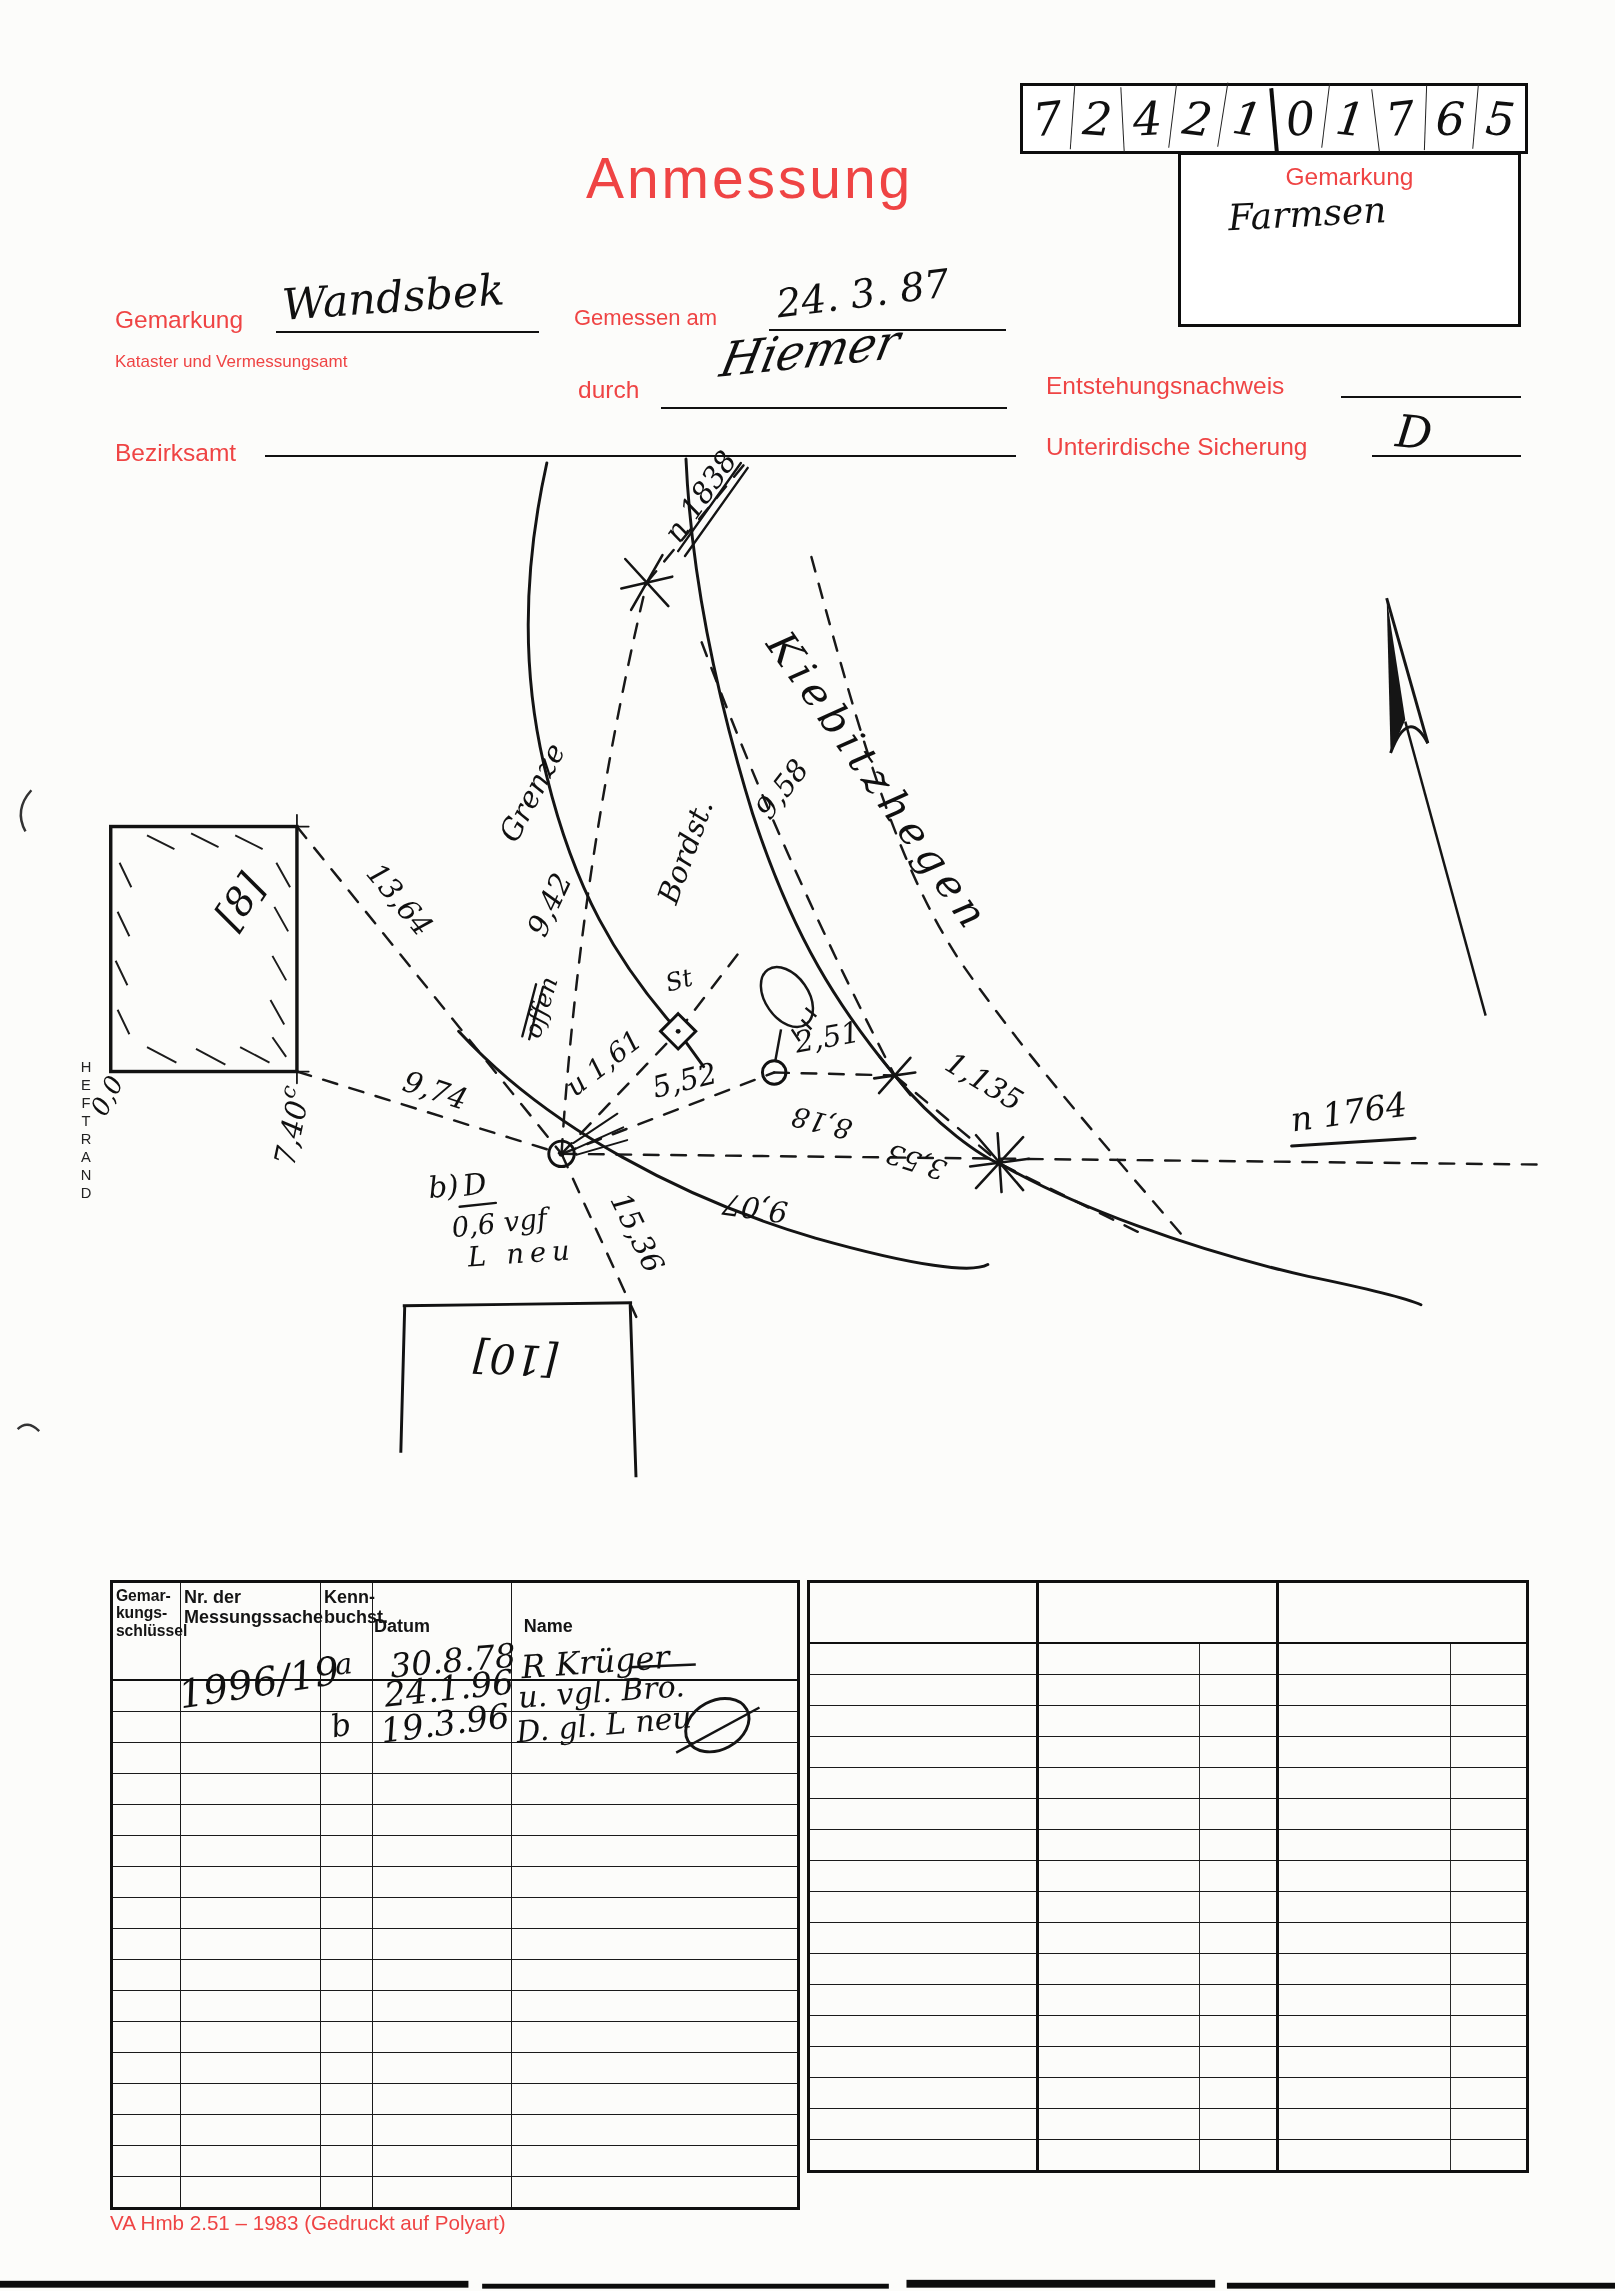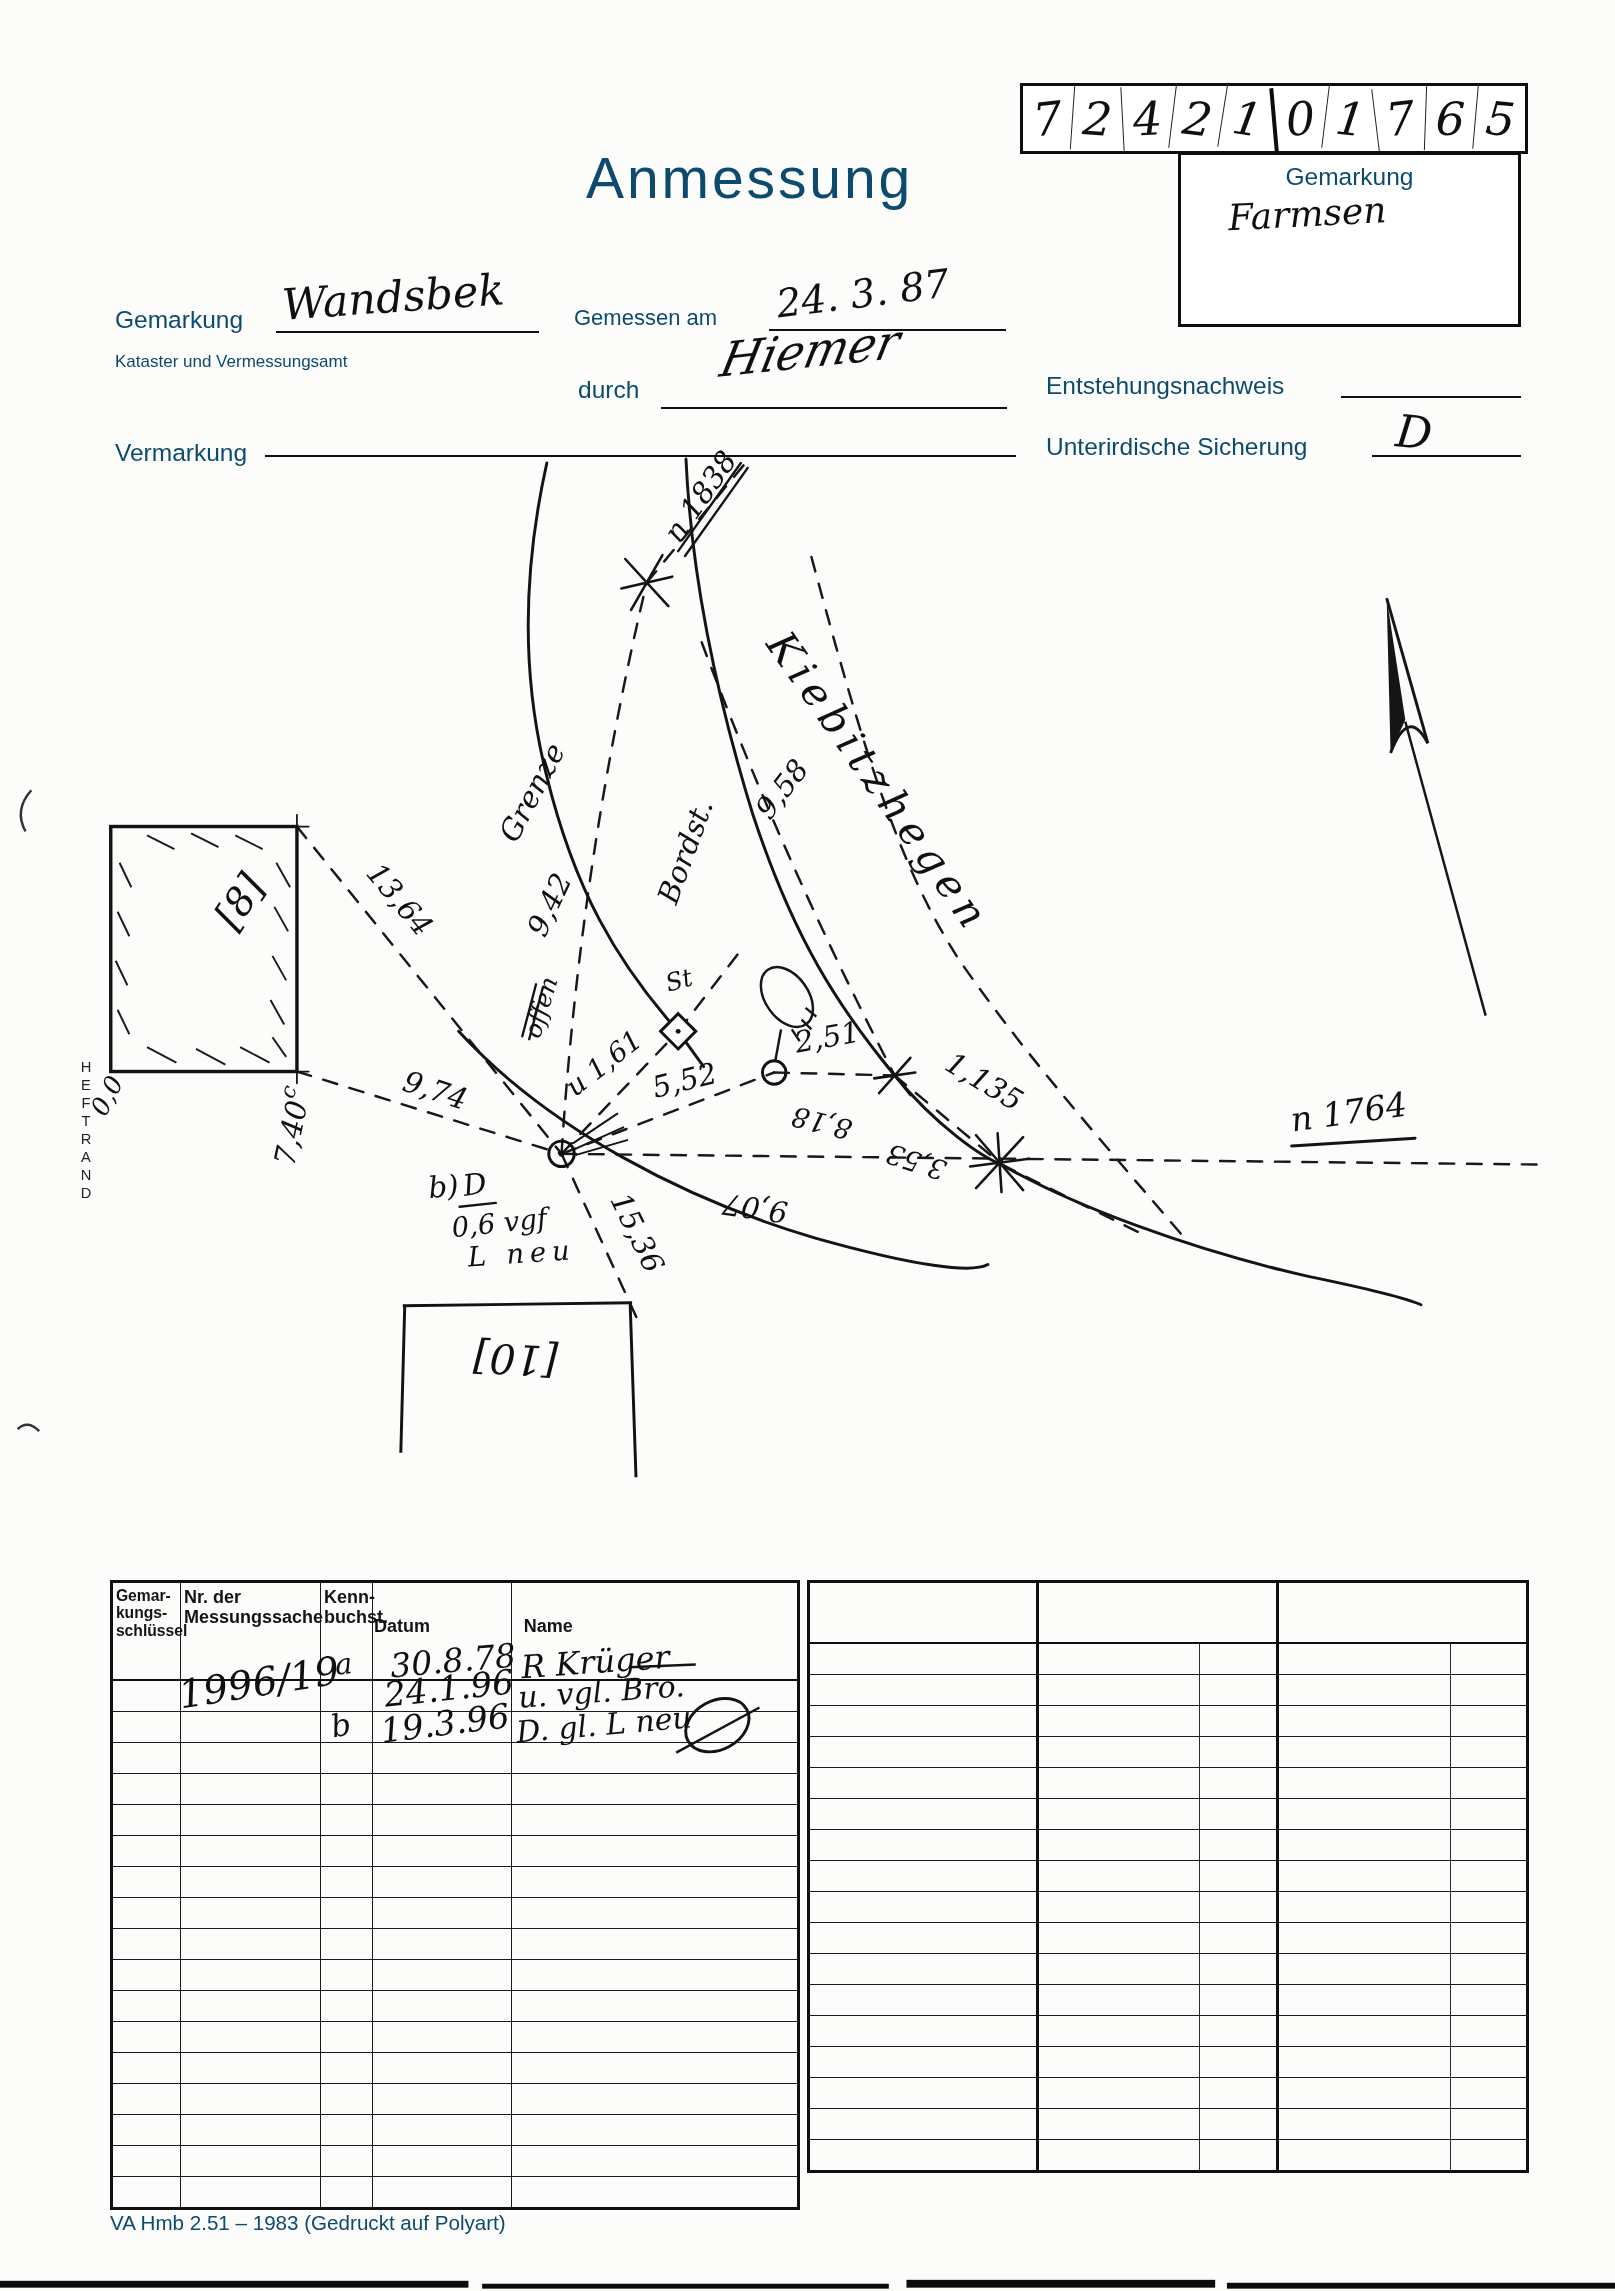--- a/index.html
+++ b/index.html
@@ -2,21 +2,21 @@
 <html><head>
 <meta charset="utf-8">
 <style>
   html,body{margin:0;padding:0;background:#777;}
   .page{
     position:relative; width:1615px; height:2292px; margin:0 auto;
     background:#fcfcfa; overflow:hidden; color:#141414;
     font-family:"Liberation Sans", sans-serif;
   }
   .abs{position:absolute;}
-  .lbl{font-family:"Liberation Sans",sans-serif; color:#0c4a6e;}
+  .lbl{font-family:"Liberation Sans",sans-serif; color:#ef4444;}
   .hw{font-family:"DejaVu Serif",serif; font-style:italic; color:#101010;}
   .uline{border-bottom:2.2px solid #111;}
   
   .idbox{display:flex; border:3.9px solid #0d0d0d; background:#fff;}
   .idbox .cell{
     width:49px; height:65px; border-left:1.6px solid #222;
     display:flex; align-items:center; justify-content:center;
     font-size:46px; overflow:visible;
   }
   .idbox .cell:first-child{border-left:none;}
@@ -204,21 +204,21 @@
   <div class="abs hw" style="left:776px; top:271px; font-size:39px; transform:rotate(-7deg);">24. 3. 87</div>
   <div class="abs uline" style="left:769px; top:290px; width:237px; height:39px;"></div>
 
   <div class="abs lbl" style="left:578px; top:376px; font-size:24.5px;">durch</div>
   <div class="abs hw" style="left:721px; top:323px; font-size:47px; transform:rotate(-6deg) skewX(-18deg);">Hiemer</div>
   <div class="abs uline" style="left:661px; top:370px; width:346px; height:37px;"></div>
 
   <div class="abs lbl" style="left:1046px; top:372px; font-size:24.5px;">Entstehungsnachweis</div>
   <div class="abs uline" style="left:1341px; top:361px; width:180px; height:35px;"></div>
 
-  <div class="abs lbl" style="left:115px; top:439px; font-size:24.5px;">Vermarkung</div>
+  <div class="abs lbl" style="left:115px; top:439px; font-size:24.5px;">Bezirksamt</div>
   <div class="abs uline" style="left:265px; top:420px; width:751px; height:35px;"></div>
 
   <div class="abs lbl" style="left:1046px; top:433px; font-size:24.5px;">Unterirdische Sicherung</div>
   <div class="abs hw" style="left:1396px; top:406px; font-size:45px; transform:rotate(6deg);">D</div>
   <div class="abs uline" style="left:1372px; top:420px; width:149px; height:35px;"></div>
 
   <div class="abs heftrand" style="left:78px; top:1059px; height:137px;">HEFTRAND</div>
 
   <table class="sheet" id="ltable">
     <colgroup>

